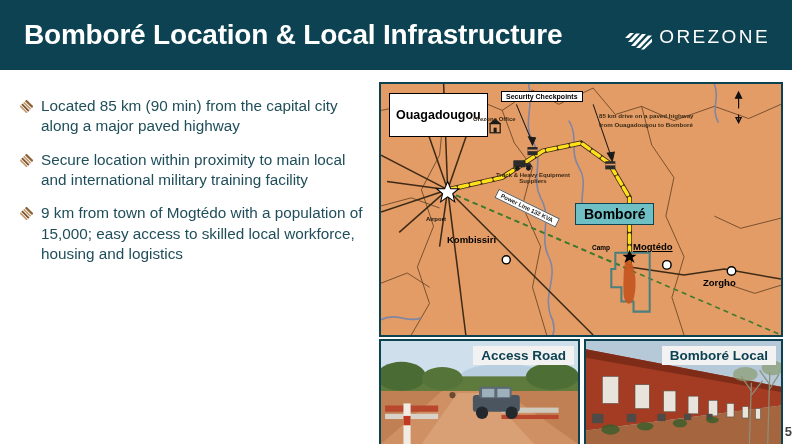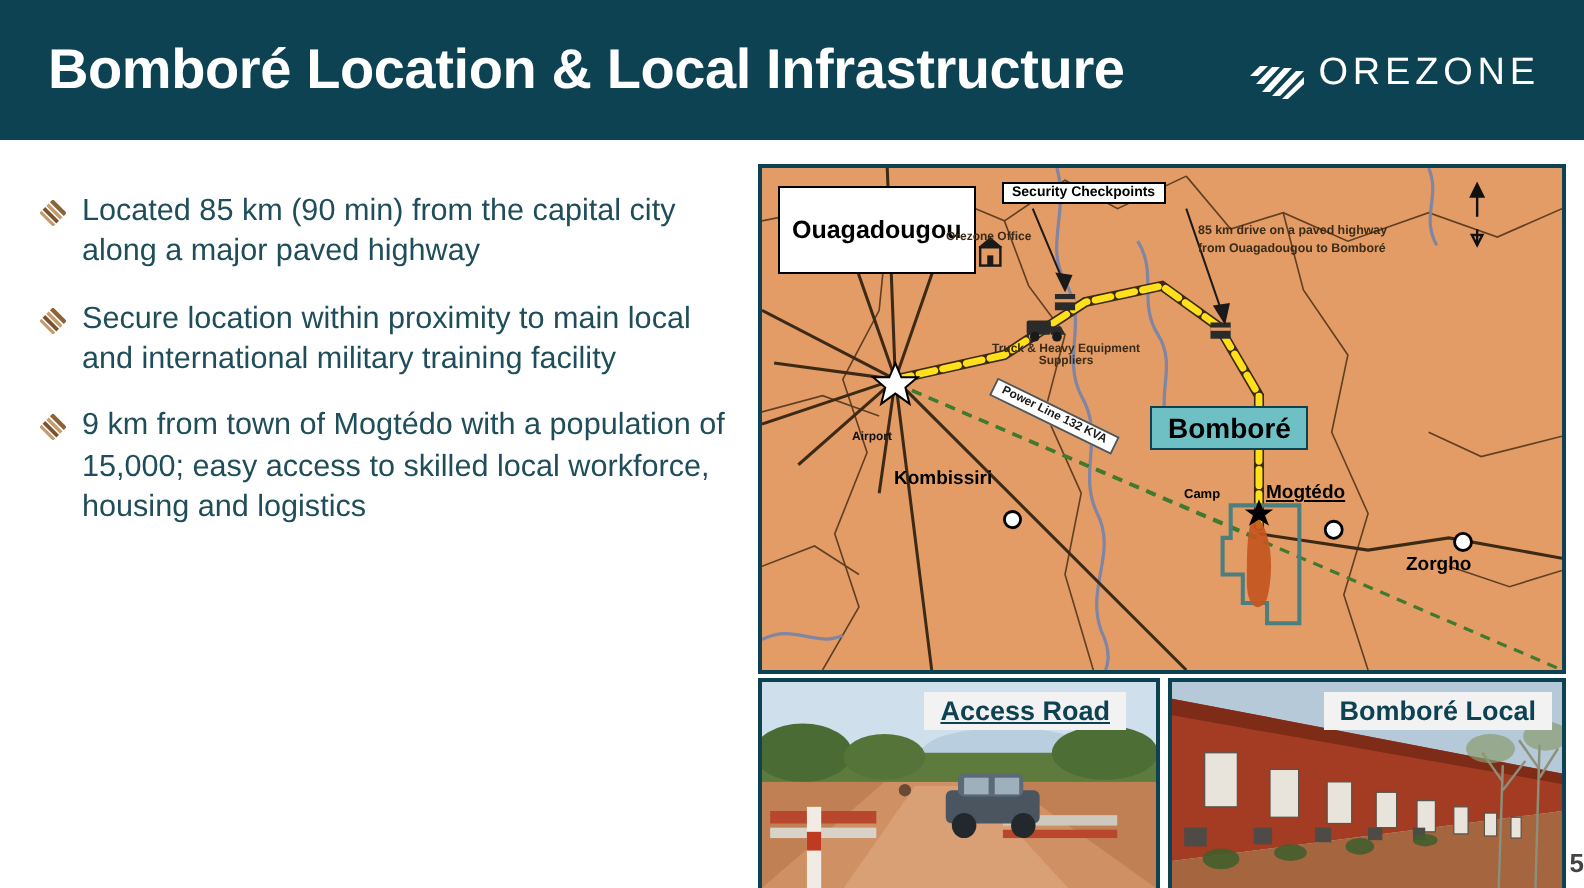--- a/index.html
+++ b/index.html
@@ -83,21 +83,21 @@
     border:2px solid #0d4252;overflow:hidden;
   }
   #photo-access{left:379px;width:197px;}
   #photo-camp{left:584px;width:195px;}
   .photo svg{display:block;width:100%;height:100%;}
   .pcaption{
     position:absolute;top:5px;background:#f2f2f2;
     padding:2px 8px;font-size:13.5px;font-weight:bold;color:#0d4252;
     white-space:nowrap;
   }
-  #cap-access{right:15px;text-decoration:underline;}
+  #cap-access{right:4px;}
   #cap-camp{right:5px;}
   
   .pagenum{
     position:absolute;right:0px;bottom:5px;
     font-size:13px;color:#444444;font-weight:bold;
   }
 </style>
 </head>
 <body>
 

